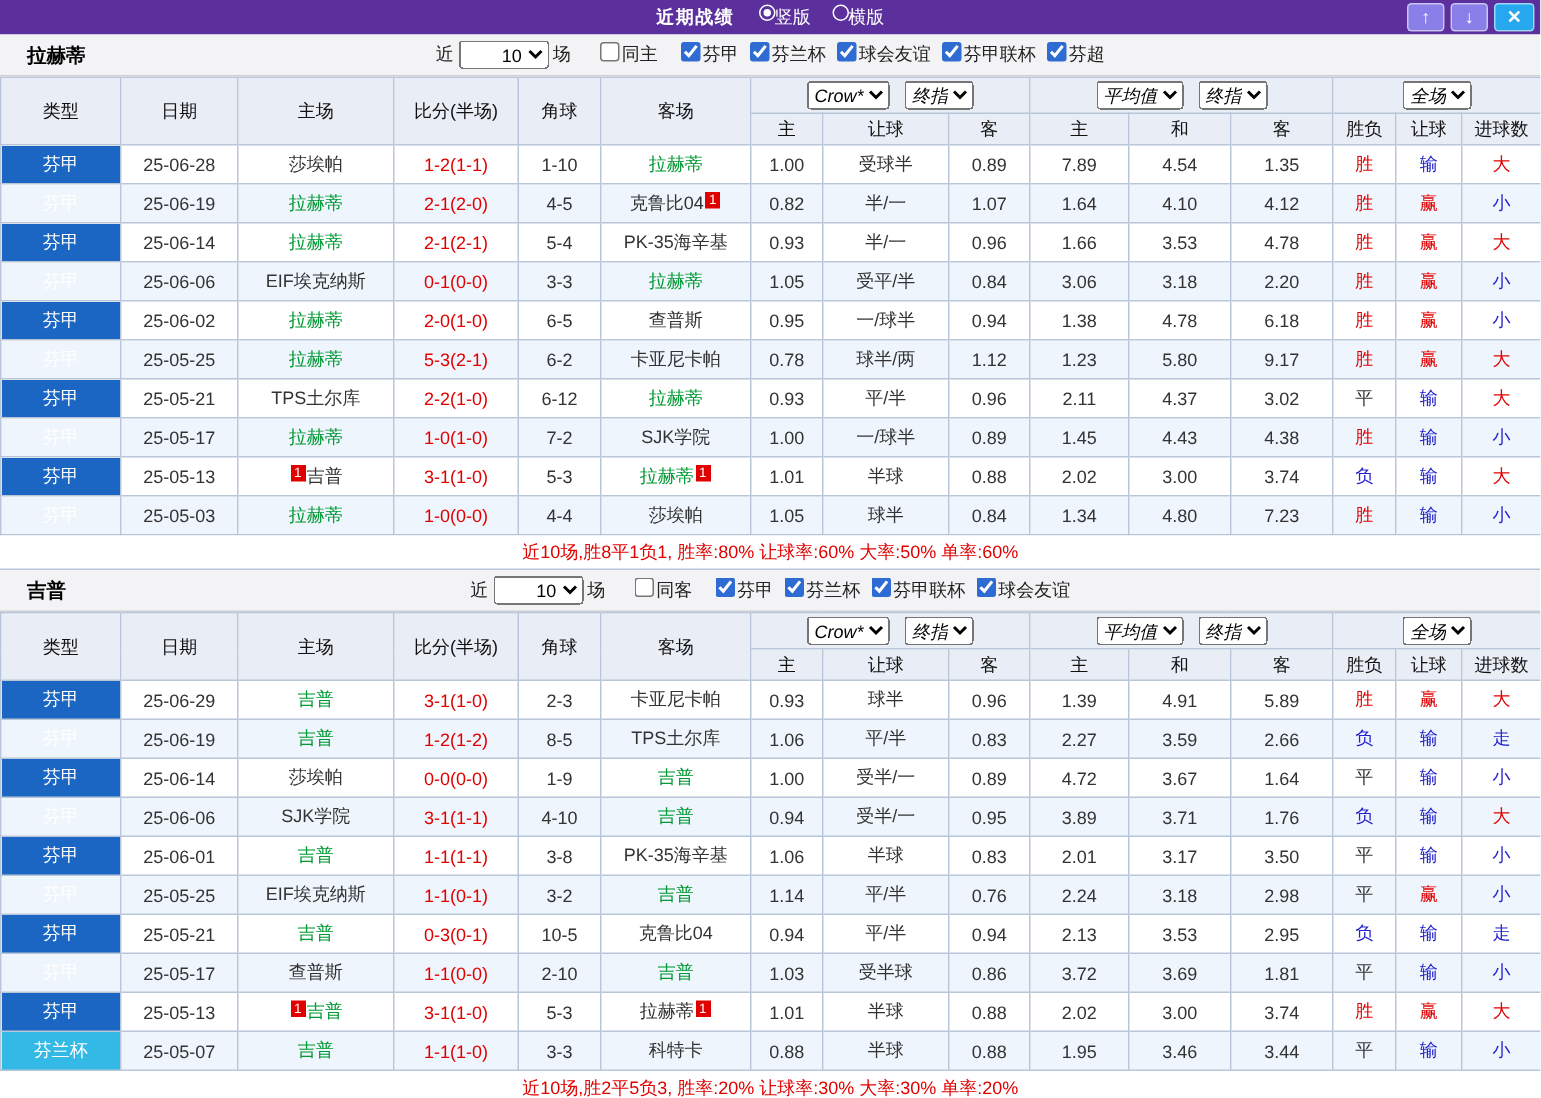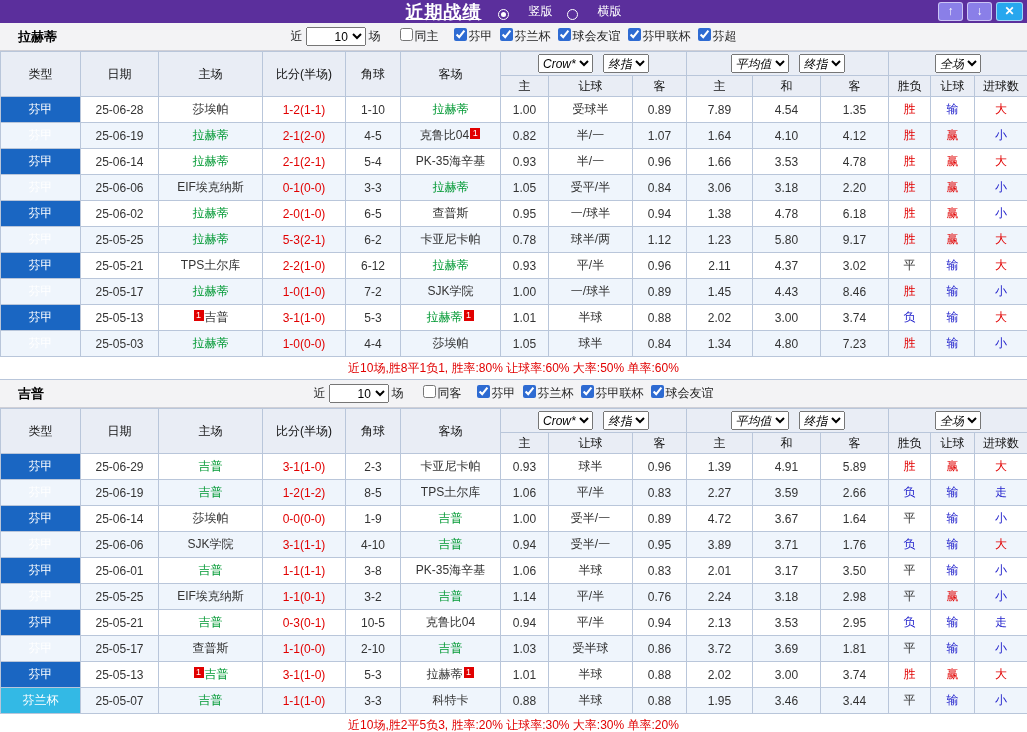--- a/index.html
+++ b/index.html
@@ -7,23 +7,23 @@
     width:1027px; height:732px; overflow:hidden; background:#fff;
     font-family:"Liberation Sans", sans-serif; font-size:12px; color:#333;
     position:relative;
   }
   
   .topbar {
     height:23px; background:var(--topbar-bg,#5b2f9c);
     display:flex; align-items:center; position:relative; color:#fff;
   }
   .topbar-center { margin:0 auto; display:flex; align-items:center; gap:16px; }
-  .win-title { font-weight:bold; font-size:18px; letter-spacing:1px;text-decoration:underline; }
+  .win-title { font-weight:bold; font-size:12px; letter-spacing:1px; }
   .radios { display:flex; align-items:center; gap:14px; }
-  .radio { display:inline-flex; align-items:flex-end; gap:20px; cursor:pointer; font-size:12px; }
+  .radio { display:inline-flex; align-items:flex-start; gap:0; cursor:pointer; font-size:12px; }
   .radio-dot {
     width:11px; height:11px; border:1px solid #fff; border-radius:50%;
     box-sizing:border-box; position:relative; display:inline-block; background:transparent;
   }
   .radio-dot.sel::after {
     content:''; position:absolute; left:2px; top:2px; width:5px; height:5px;
     border-radius:50%; background:#fff;
   }
   .topbar-right { position:absolute; right:4px; top:2px; display:flex; gap:4px; }
   .tb-btn {
@@ -298,21 +298,21 @@
               <td>25-05-17</td>
               <td><span class="team green">拉赫蒂</span></td>
               <td class="score">1-0(1-0)</td>
               <td>7-2</td>
               <td><span class="team">SJK学院</span></td>
               <td>1.00</td>
               <td>一/球半</td>
               <td>0.89</td>
               <td>1.45</td>
               <td>4.43</td>
-              <td>8.46</td>
+              <td>4.38</td>
               <td class="c-red">胜</td>
               <td class="c-blue">输</td>
               <td class="c-blue">小</td>
             </tr>
             <tr class="">
               <td class="league">芬甲</td>
               <td>25-05-13</td>
               <td><span class="team"><i class="rc">1</i>吉普</span></td>
               <td class="score">3-1(1-0)</td>
               <td>5-3</td>

